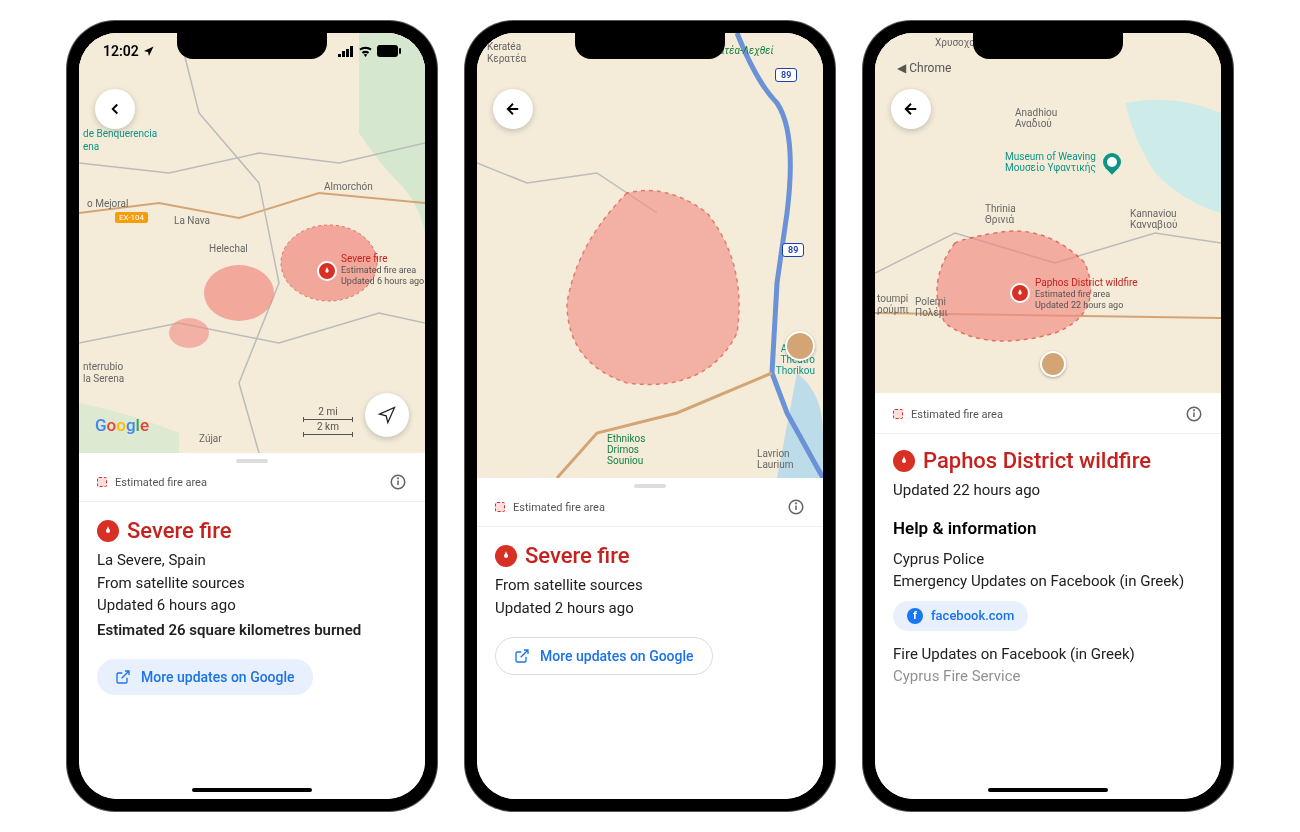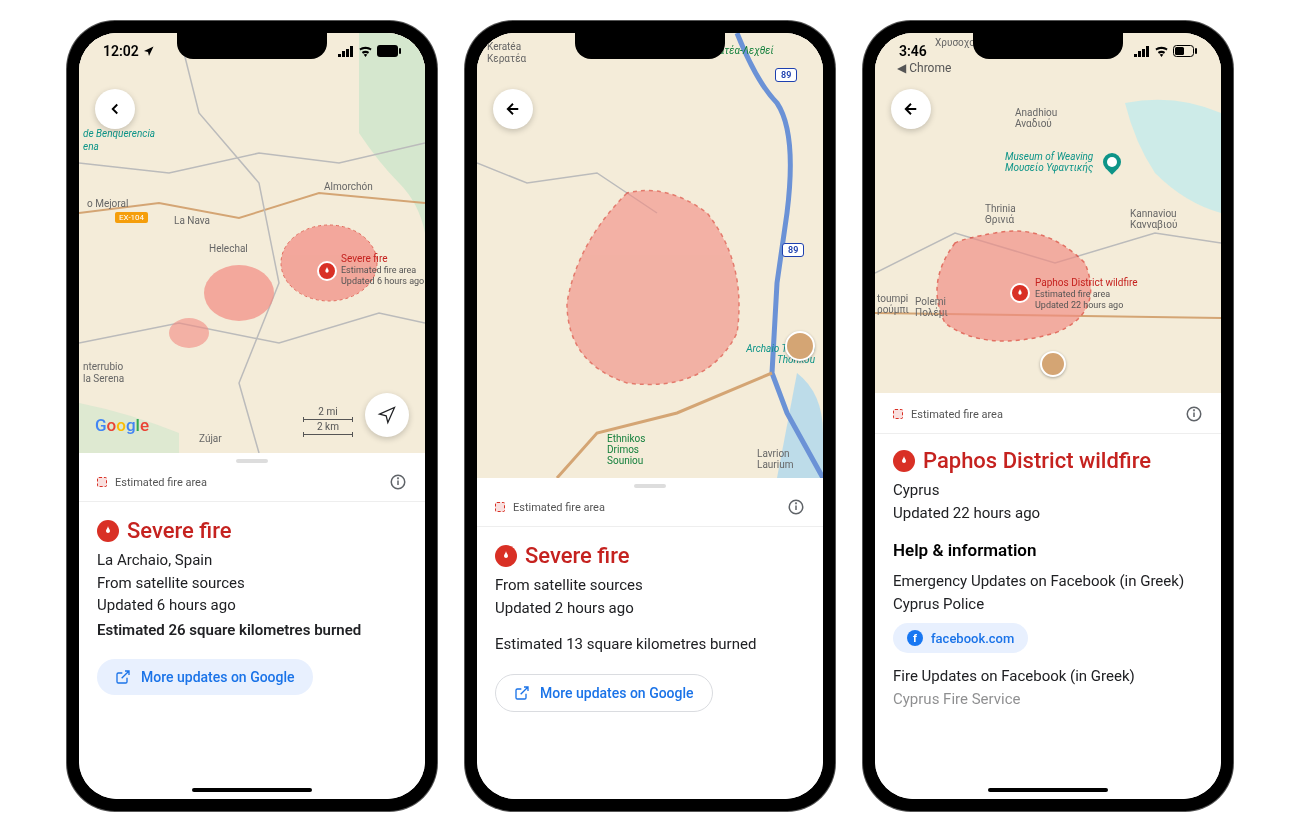--- a/index.html
+++ b/index.html
@@ -257,21 +257,21 @@
   border: 2px solid #fff;
   display: flex;
   align-items: center;
   justify-content: center;
 }
 .map-place {
   position: absolute;
   font-size: 10px;
   color: #666;
 }
-.map-place.teal { color: #0d9488; font-style: italic; }
+.map-place.teal { color: #0d9488; }
 .map-place.green { color: #15803d; }
 .road-badge {
   position: absolute;
   background: #f59e0b;
   color: #fff;
   font-size: 8px;
   padding: 1px 4px;
   border-radius: 2px;
 }
 .road-shield {
@@ -410,21 +410,21 @@
       </div>
       <div class="content">
         <div class="fire-title-row">
           <span class="fire-icon">
             <svg width="12" height="12" viewBox="0 0 24 24" fill="#fff">
                 <path d="M12 2c0 4-4 6-4 10 0 2 2 4 4 4s4-2 4-4c0-4-4-6-4-10z"></path>
               </svg>
           </span>
           <span class="fire-title">Severe fire</span>
         </div>
-        <div class="meta">La Archaio, Spain</div>
+        <div class="meta">La Severe, Spain</div>
         <div class="meta">From satellite sources</div>
         <div class="meta">Updated 6 hours ago</div>
         <div class="meta meta-bold">Estimated 26 square kilometres burned</div>
         <div class="updates-btn">
           <svg width="16" height="16" viewBox="0 0 24 24" fill="none" stroke="#1a73e8" stroke-width="2">
               <path d="M18 13v6a2 2 0 01-2 2H5a2 2 0 01-2-2V8a2 2 0 012-2h6M15 3h6v6M10 14L21 3"></path>
             </svg>
           <span>More updates on Google</span>
         </div>
       </div>
@@ -486,56 +486,34 @@
         <div class="fire-title-row">
           <span class="fire-icon">
               <svg width="12" height="12" viewBox="0 0 24 24" fill="#fff">
                 <path d="M12 2c0 4-4 6-4 10 0 2 2 4 4 4s4-2 4-4c0-4-4-6-4-10z"></path>
               </svg>
             </span>
           <span class="fire-title">Severe fire</span>
         </div>
         <div class="meta">From satellite sources</div>
         <div class="meta">Updated 2 hours ago</div>
-        <div class="meta" style="margin-top:14px">Estimated 13 square kilometres burned</div>
         <div class="updates-btn" style="border:1px solid #dadce0;background:#fff">
           <svg width="16" height="16" viewBox="0 0 24 24" fill="none" stroke="#1a73e8" stroke-width="2">
               <path d="M18 13v6a2 2 0 01-2 2H5a2 2 0 01-2-2V8a2 2 0 012-2h6M15 3h6v6M10 14L21 3"></path>
             </svg>
           <span>More updates on Google</span>
         </div>
       </div>
     </div>
   </div>
 </div>
 
 <div class="phone">
   <div class="screen">
     <div class="notch"></div>
-    <div class="status-bar">
-      <div class="status-left">
-        <span>3:46</span>
-      </div>
-      <div class="status-right">
-        <svg width="16" height="11" viewBox="0 0 16 11" fill="#000">
-            <rect x="0" y="8" width="3" height="3"></rect>
-            <rect x="4" y="5" width="3" height="6"></rect>
-            <rect x="8" y="3" width="3" height="8"></rect>
-            <rect x="12" y="0" width="3" height="11"></rect>
-          </svg>
-        <svg width="15" height="11" viewBox="0 0 24 18" fill="#000">
-            <path d="M12 18l-3-4c1.8-1.3 4.2-1.3 6 0l-3 4zm-6-8c3.3-2.7 8.7-2.7 12 0l-2 2.7c-2.2-1.8-5.8-1.8-8 0L6 10zm-4-5.3C7 .2 17 .2 22 4.7l-2 2.6c-4-3.3-12-3.3-16 0l-2-2.6z"></path>
-          </svg>
-        <svg width="24" height="12" viewBox="0 0 24 12">
-            <rect x="0.5" y="0.5" width="20" height="11" rx="3" fill="none" stroke="#000"></rect>
-            <rect x="2" y="2" width="9" height="8" rx="1.5" fill="#000"></rect>
-            <rect x="22" y="3" width="2" height="6" rx="1" fill="#000"></rect>
-          </svg>
-      </div>
-    </div>
     <div style="position:absolute;top:28px;left:22px;font-size:12px;color:#555;z-index:90">◀ <span>Chrome</span></div>
 
     <div class="map-area" style="height:360px">
       <svg class="map-svg" viewBox="0 0 346 360">
         <rect width="346" height="360" fill="#f4ecd9"></rect>
         <path d="M 250 70 Q 300 60 346 80 L 346 180 Q 310 170 280 140 Q 260 110 250 70 Z" fill="#b2ebf2" opacity="0.6"></path>
         <path d="M 0 240 L 80 200 L 180 230 L 280 200 L 346 210" stroke="#bbb" stroke-width="1.5" fill="none"></path>
         <path d="M 0 280 L 346 285" stroke="#d4a574" stroke-width="2" fill="none"></path>
         <path d="M 80 210 Q 50 250 70 290 Q 110 320 180 300 Q 230 280 210 230 Q 170 190 120 200 Q 90 205 80 210 Z" fill="#f28b82" opacity="0.65" stroke="#d93025" stroke-width="1.5" stroke-dasharray="4,4"></path>
       </svg>
@@ -581,25 +559,24 @@
       </div>
       <div class="content" style="padding-top:14px">
         <div class="fire-title-row">
           <span class="fire-icon">
               <svg width="12" height="12" viewBox="0 0 24 24" fill="#fff">
                 <path d="M12 2c0 4-4 6-4 10 0 2 2 4 4 4s4-2 4-4c0-4-4-6-4-10z"></path>
               </svg>
             </span>
           <span class="fire-title">Paphos District wildfire</span>
         </div>
-        <div class="meta">Cyprus</div>
         <div class="meta">Updated 22 hours ago</div>
         <div class="section-title">Help &amp; information</div>
+        <div class="link-item">Cyprus Police</div>
         <div class="link-item">Emergency Updates on Facebook (in Greek)</div>
-        <div class="link-item">Cyprus Police</div>
         <div class="fb-chip">
           <span class="fb-icon">f</span>
           <span>facebook.com</span>
         </div>
         <div class="link-item">Fire Updates on Facebook (in Greek)</div>
         <div class="link-item" style="opacity:0.5">Cyprus Fire Service</div>
       </div>
     </div>
     <div class="home-indicator"></div>
   </div>

